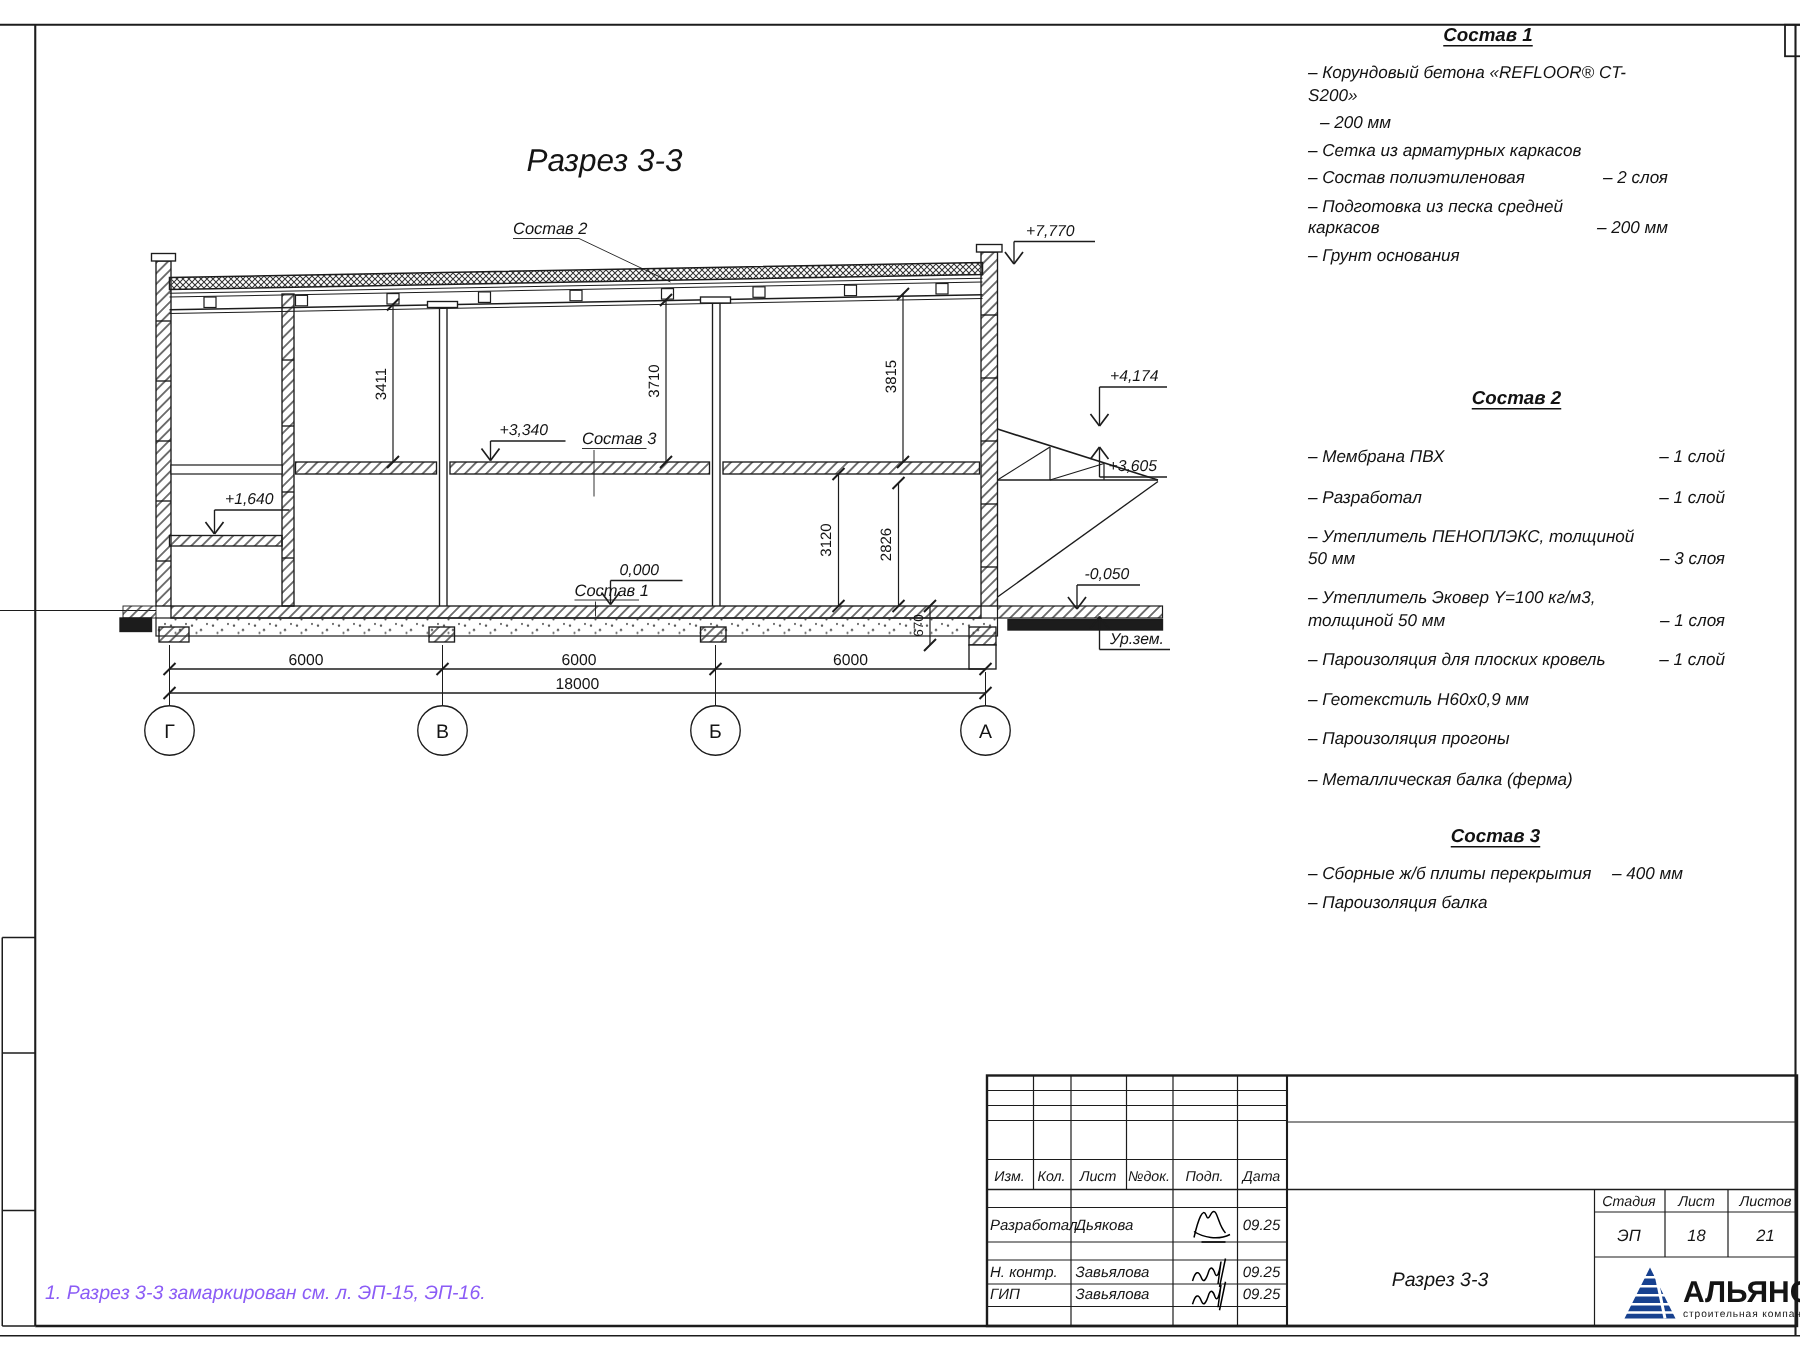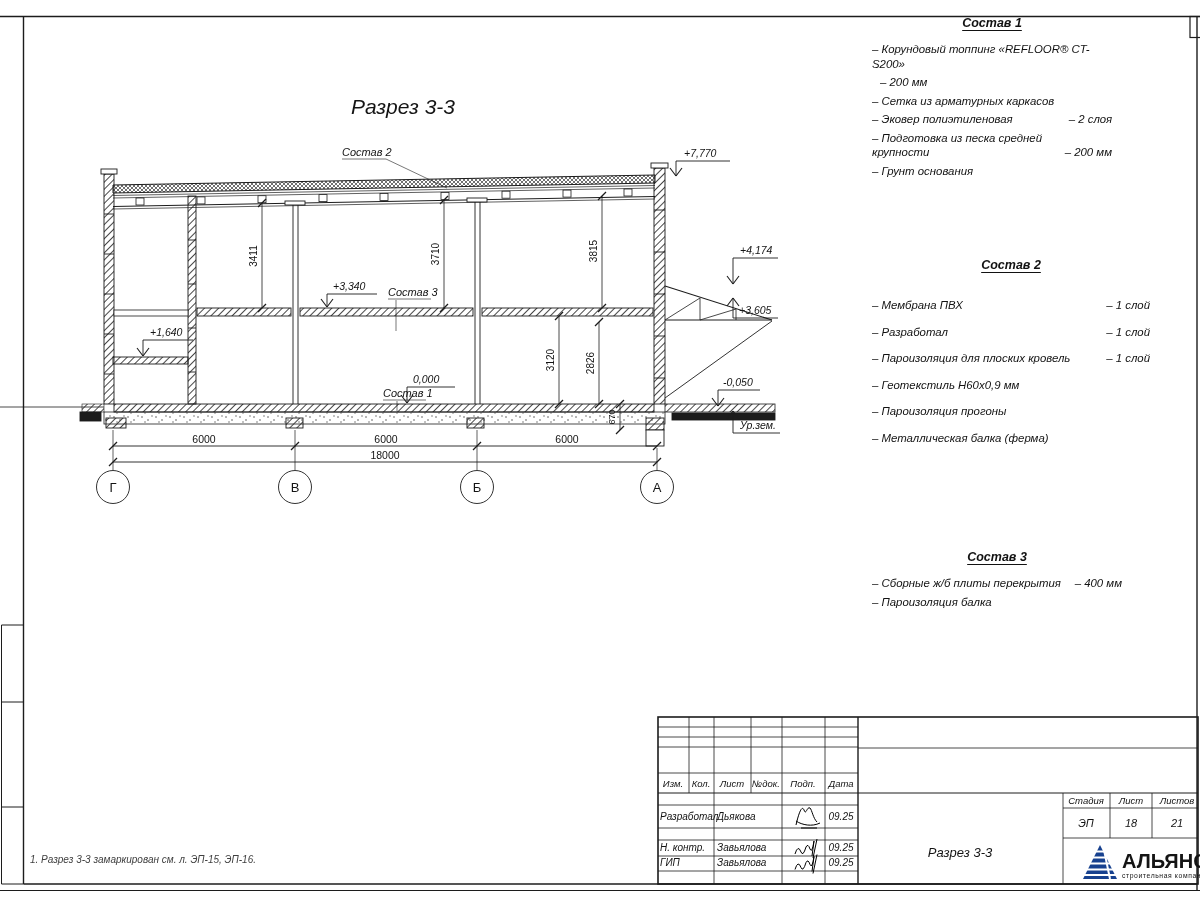--- a/index.html
+++ b/index.html
@@ -10,21 +10,21 @@
   svg text{font-family:"Liberation Sans",sans-serif;fill:#141414;}
   svg text.it{font-style:italic;}
   .comp{position:absolute;color:#121212;font-style:italic;}
   .comp h3{margin:0 0 12px 0;text-align:center;font-size:12.5px;font-weight:600;
            text-decoration:underline;text-underline-offset:3px;}
   .comp.comp2 h3{margin-bottom:26px;}
   .ci{display:flex;justify-content:space-between;align-items:flex-end;
       font-size:11.4px;line-height:14.5px;margin-bottom:4px;}
   .comp2 .ci{margin-bottom:12px;}
   .ci .v{white-space:nowrap;padding-left:8px;}
-  .note{position:absolute;left:30px;top:854px;font-size:10px;font-style:italic;color:#404040;}
+  .note{position:absolute;left:30px;top:854px;font-size:13px;font-style:italic;color:#8b5cf6;}
 </style>
 </head>
 <body>
 
 <div class="sheet">
 
 <svg class="plan" width="1200" height="900" viewBox="0 0 1200 900">
   <defs>
     <pattern id="hatch" width="5" height="5" patternUnits="userSpaceOnUse" patternTransform="rotate(45)">
       <line x1="2.5" y1="0" x2="2.5" y2="5" stroke="#333" stroke-width="0.9"></line>
@@ -334,55 +334,63 @@
           <line x1="1103" y1="845" x2="1110" y2="879" stroke-width="2"></line>
     </g>
     <text x="1122" y="868" font-size="20" font-weight="bold" fill="#17418f">АЛЬЯНС</text>
     <text x="1122" y="878" font-size="6.8" letter-spacing="0.6" fill="#4186c6">строительная компания</text>
   </g>
 </svg>
 
   <div class="comp comp1" style="left:872px;top:16px;width:240px;">
     <h3>Состав 1</h3>
     <div class="ci">
-        <span class="n">– Корундовый топпинг «REFLOOR® CT-S200»</span>
+        <span class="n">– Корундовый бетона «REFLOOR® CT-S200»</span>
         <span class="v"></span>
       </div>
     <div class="ci">
         <span class="v">– 200 мм</span>
       </div>
     <div class="ci">
         <span class="n">– Сетка из арматурных каркасов</span>
         <span class="v"></span>
       </div>
     <div class="ci">
-        <span class="n">– Эковер полиэтиленовая</span>
+        <span class="n">– Состав полиэтиленовая</span>
         <span class="v">– 2 слоя</span>
       </div>
     <div class="ci">
-        <span class="n">– Подготовка из песка средней крупности</span>
+        <span class="n">– Подготовка из песка средней каркасов</span>
         <span class="v">– 200 мм</span>
       </div>
     <div class="ci">
         <span class="n">– Грунт основания</span>
         <span class="v"></span>
       </div>
   </div>
 
   <div class="comp comp2" style="left:872px;top:258px;width:278px;">
     <h3>Состав 2</h3>
     <div class="ci">
         <span class="n">– Мембрана ПВХ</span>
         <span class="v">– 1 слой</span>
       </div>
     <div class="ci">
         <span class="n">– Разработал</span>
         <span class="v">– 1 слой</span>
       </div>
     <div class="ci">
+        <span class="n">– Утеплитель ПЕНОПЛЭКС, толщиной 50 мм</span>
+        <span class="v">– 3 слоя</span>
+      </div>
+    <div class="ci">
+        <span class="n">– Утеплитель Эковер Y=100 кг/м3, толщиной 50 мм</span>
+        <span class="v">– 1 слоя</span>
+      </div>
+    <div class="ci">
         <span class="n">– Пароизоляция для плоских кровель</span>
         <span class="v">– 1 слой</span>
       </div>
     <div class="ci">
         <span class="n">– Геотекстиль Н60х0,9 мм</span>
         <span class="v"></span>
       </div>
     <div class="ci">
         <span class="n">– Пароизоляция прогоны</span>
         <span class="v"></span>

